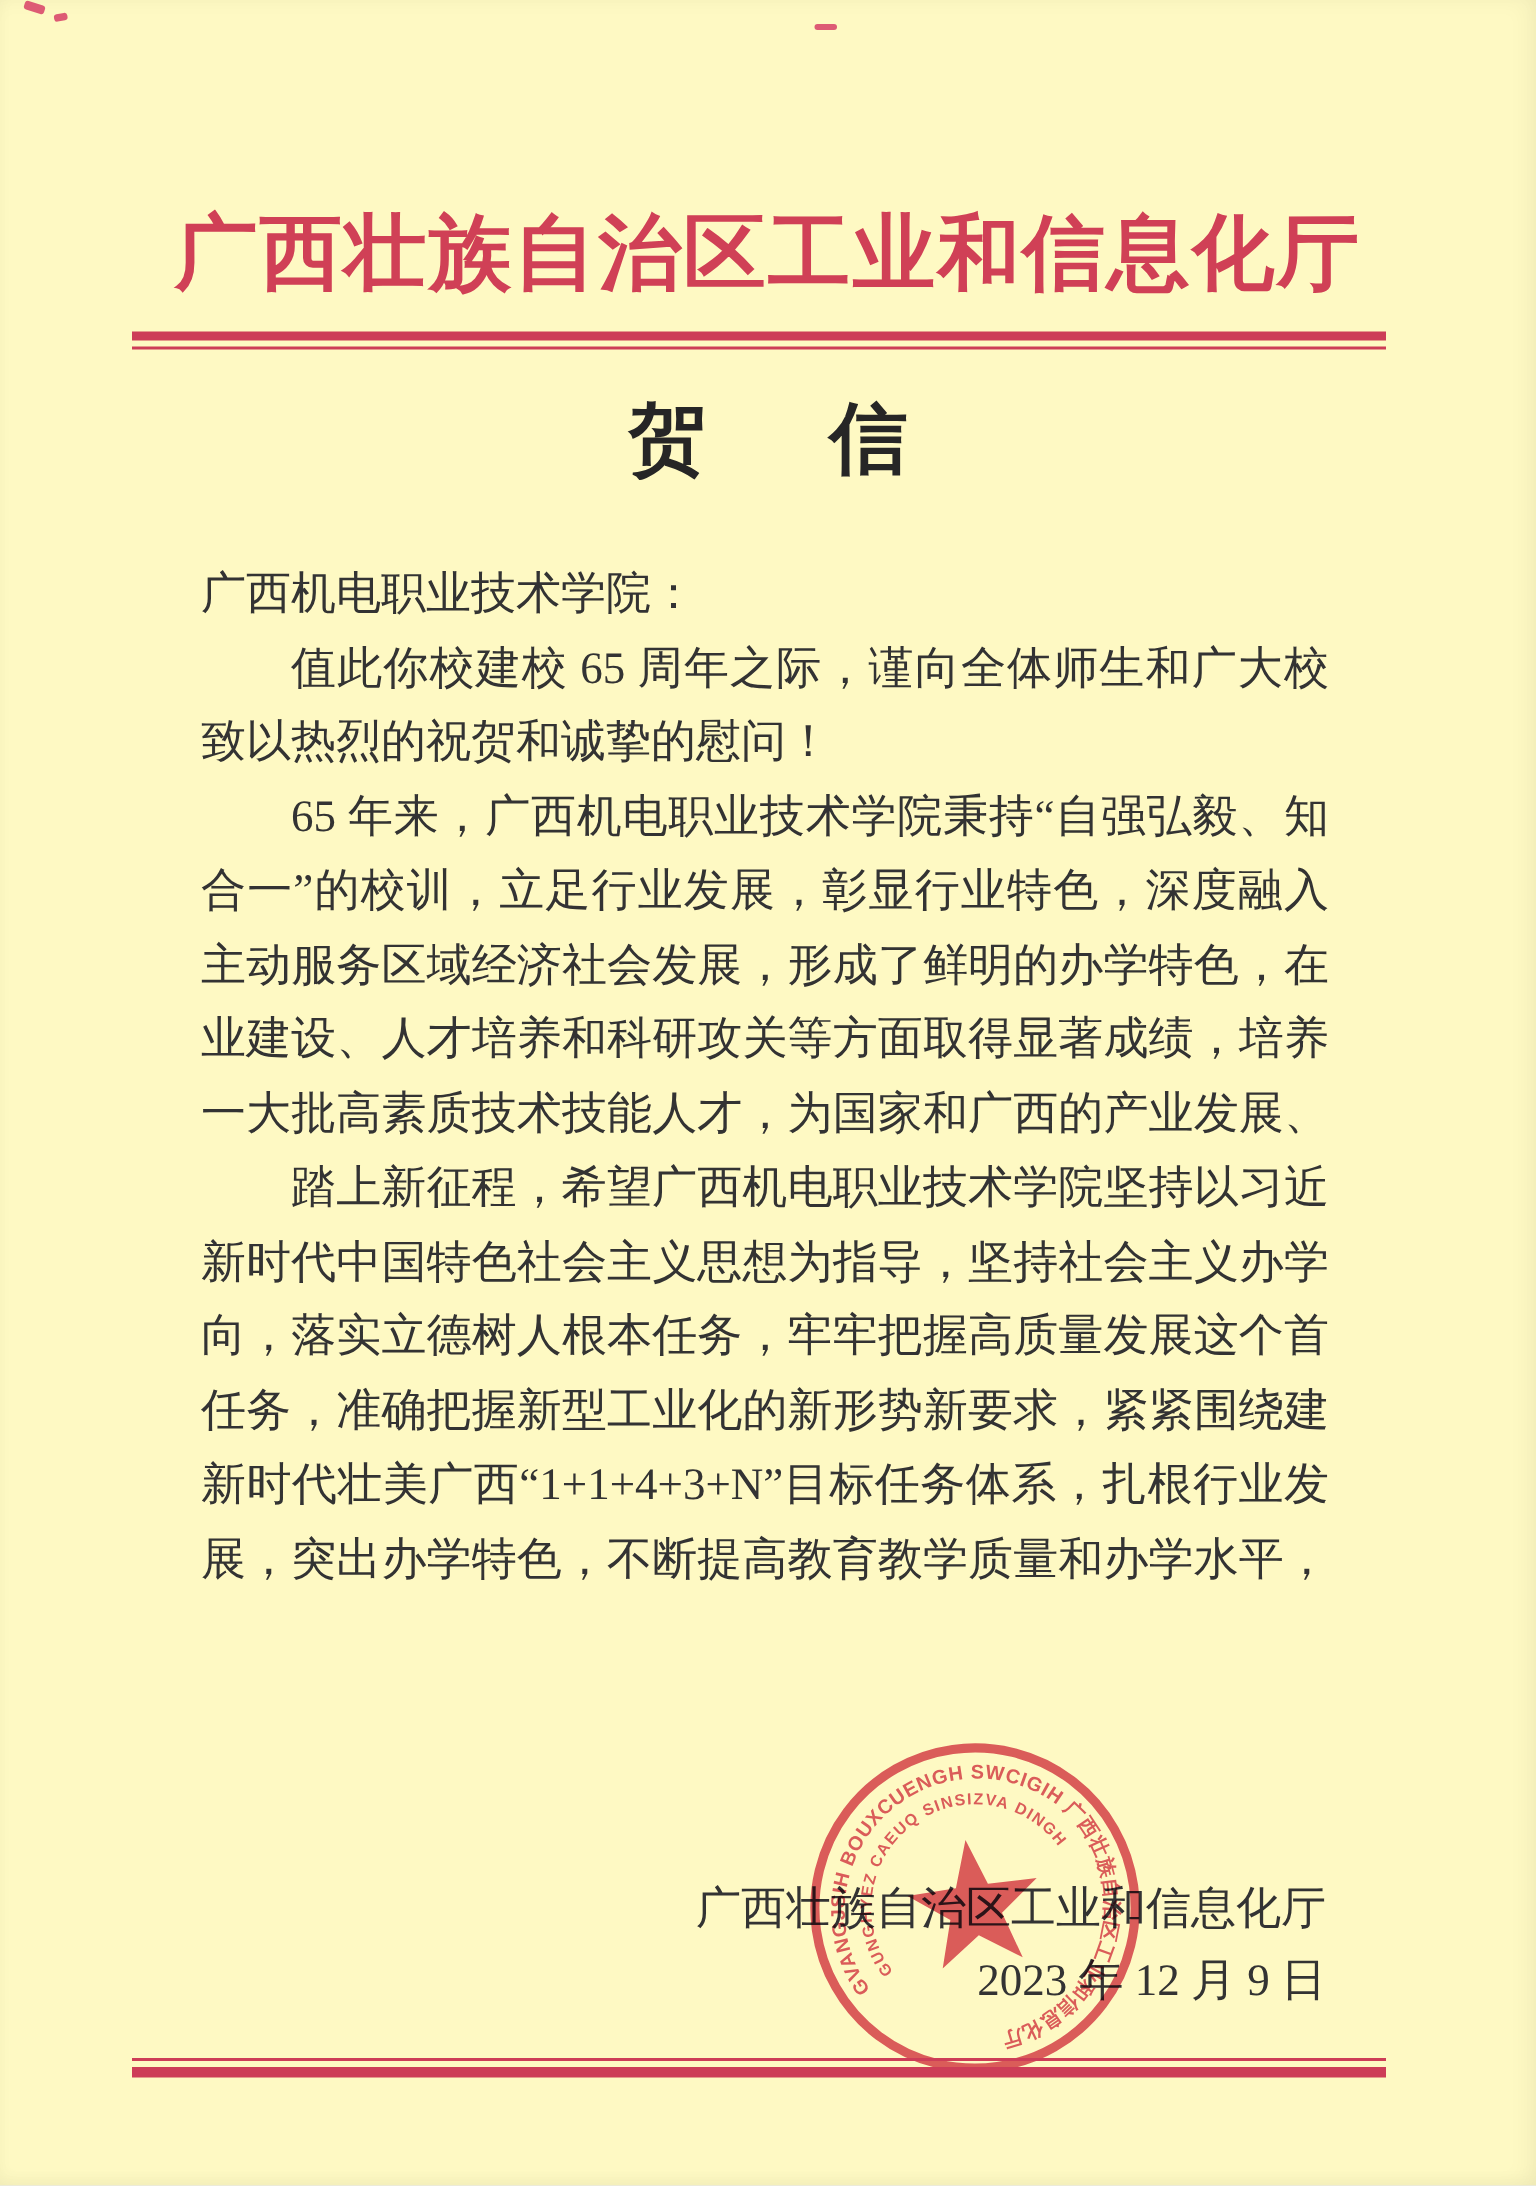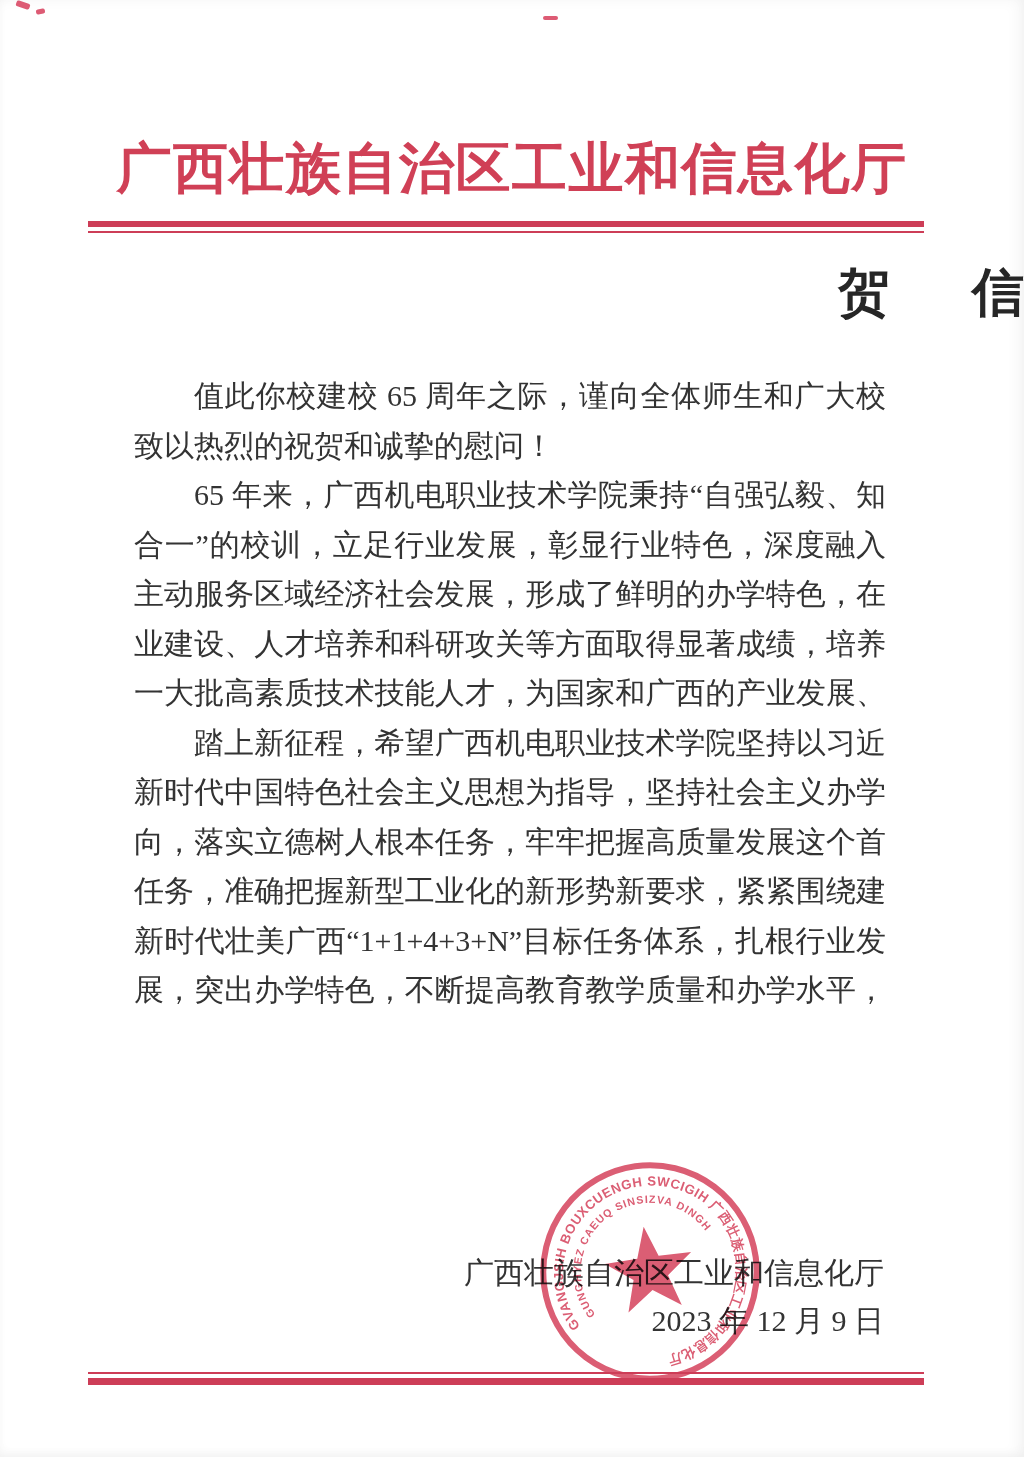--- a/index.html
+++ b/index.html
@@ -1,20 +1,20 @@
 <!DOCTYPE html>
 <html><head>
 <meta charset="utf-8">
 <style>
   html,body { margin:0; padding:0; background:#e8e8e8; }
   .page {
     position: relative;
     width: 1024px; height: 1457px;
     margin: 0 auto;
-    background: #ffffff;
+    background: #fef9c3;
     box-shadow: inset -6px 0 14px rgba(0,0,0,0.04), inset 0 -4px 10px rgba(0,0,0,0.03);
     overflow: hidden;
     font-family: "Liberation Serif", "DejaVu Serif", serif;
   }
   
   .letterhead {
     position: absolute; top: 132px; left: 0; width: 100%;
     text-align: center;
     font-size: 55px; font-weight: bold; letter-spacing: 1.5px;
     color: #d04056;
@@ -23,21 +23,21 @@
   .rule .bar-thick { height: 6px; background: #cd3d57; }
   .rule .bar-thin  { height: 2px; background: #cd3d57; }
   .rule-top { top: 221px; }
   .rule-top .bar-thick { margin-bottom: 4px; }
   .rule-bottom { top: 1372px; }
   .rule-bottom .bar-thin { margin-bottom: 4px; }
   .rule-bottom .bar-thick { height: 7px; }
   
   .doc-title {
     position: absolute; top: 258px; left: 0; width: 100%;
-    text-align: right;
+    text-align: center;
     font-size: 52px; font-weight: bold; color: #262626;
     white-space: pre; word-spacing: 28px;
   }
   
   .body-block {
     position: absolute; top: 371px; left: 134px; width: 752px;
     font-size: 30px; color: #333; 
   }
   .ln { height: 49.5px; line-height: 49.5px; white-space: nowrap; }
   .ln.j { text-align: justify; text-align-last: justify; white-space: normal; overflow: hidden; }
@@ -75,20 +75,21 @@
   <div class="letterhead">广西壮族自治区工业和信息化厅</div>
 
   <div class="rule rule-top">
     <div class="bar-thick"></div>
     <div class="bar-thin"></div>
   </div>
 
   <div class="doc-title">贺  信</div>
 
   <div class="body-block">
+    <div class="ln">广西机电职业技术学院：</div>
 
     <div class="ln j ind">值此你校建校 65 周年之际，谨向全体师生和广大校友</div>
     <div class="ln">致以热烈的祝贺和诚挚的慰问！</div>
 
     <div class="ln j ind">65 年来，广西机电职业技术学院秉持“自强弘毅、知行</div>
     <div class="ln j">合一”的校训，立足行业发展，彰显行业特色，深度融入和</div>
     <div class="ln j">主动服务区域经济社会发展，形成了鲜明的办学特色，在专</div>
     <div class="ln j">业建设、人才培养和科研攻关等方面取得显著成绩，培养了</div>
     <div class="ln j">一大批高素质技术技能人才，为国家和广西的产业发展、经</div>
 

